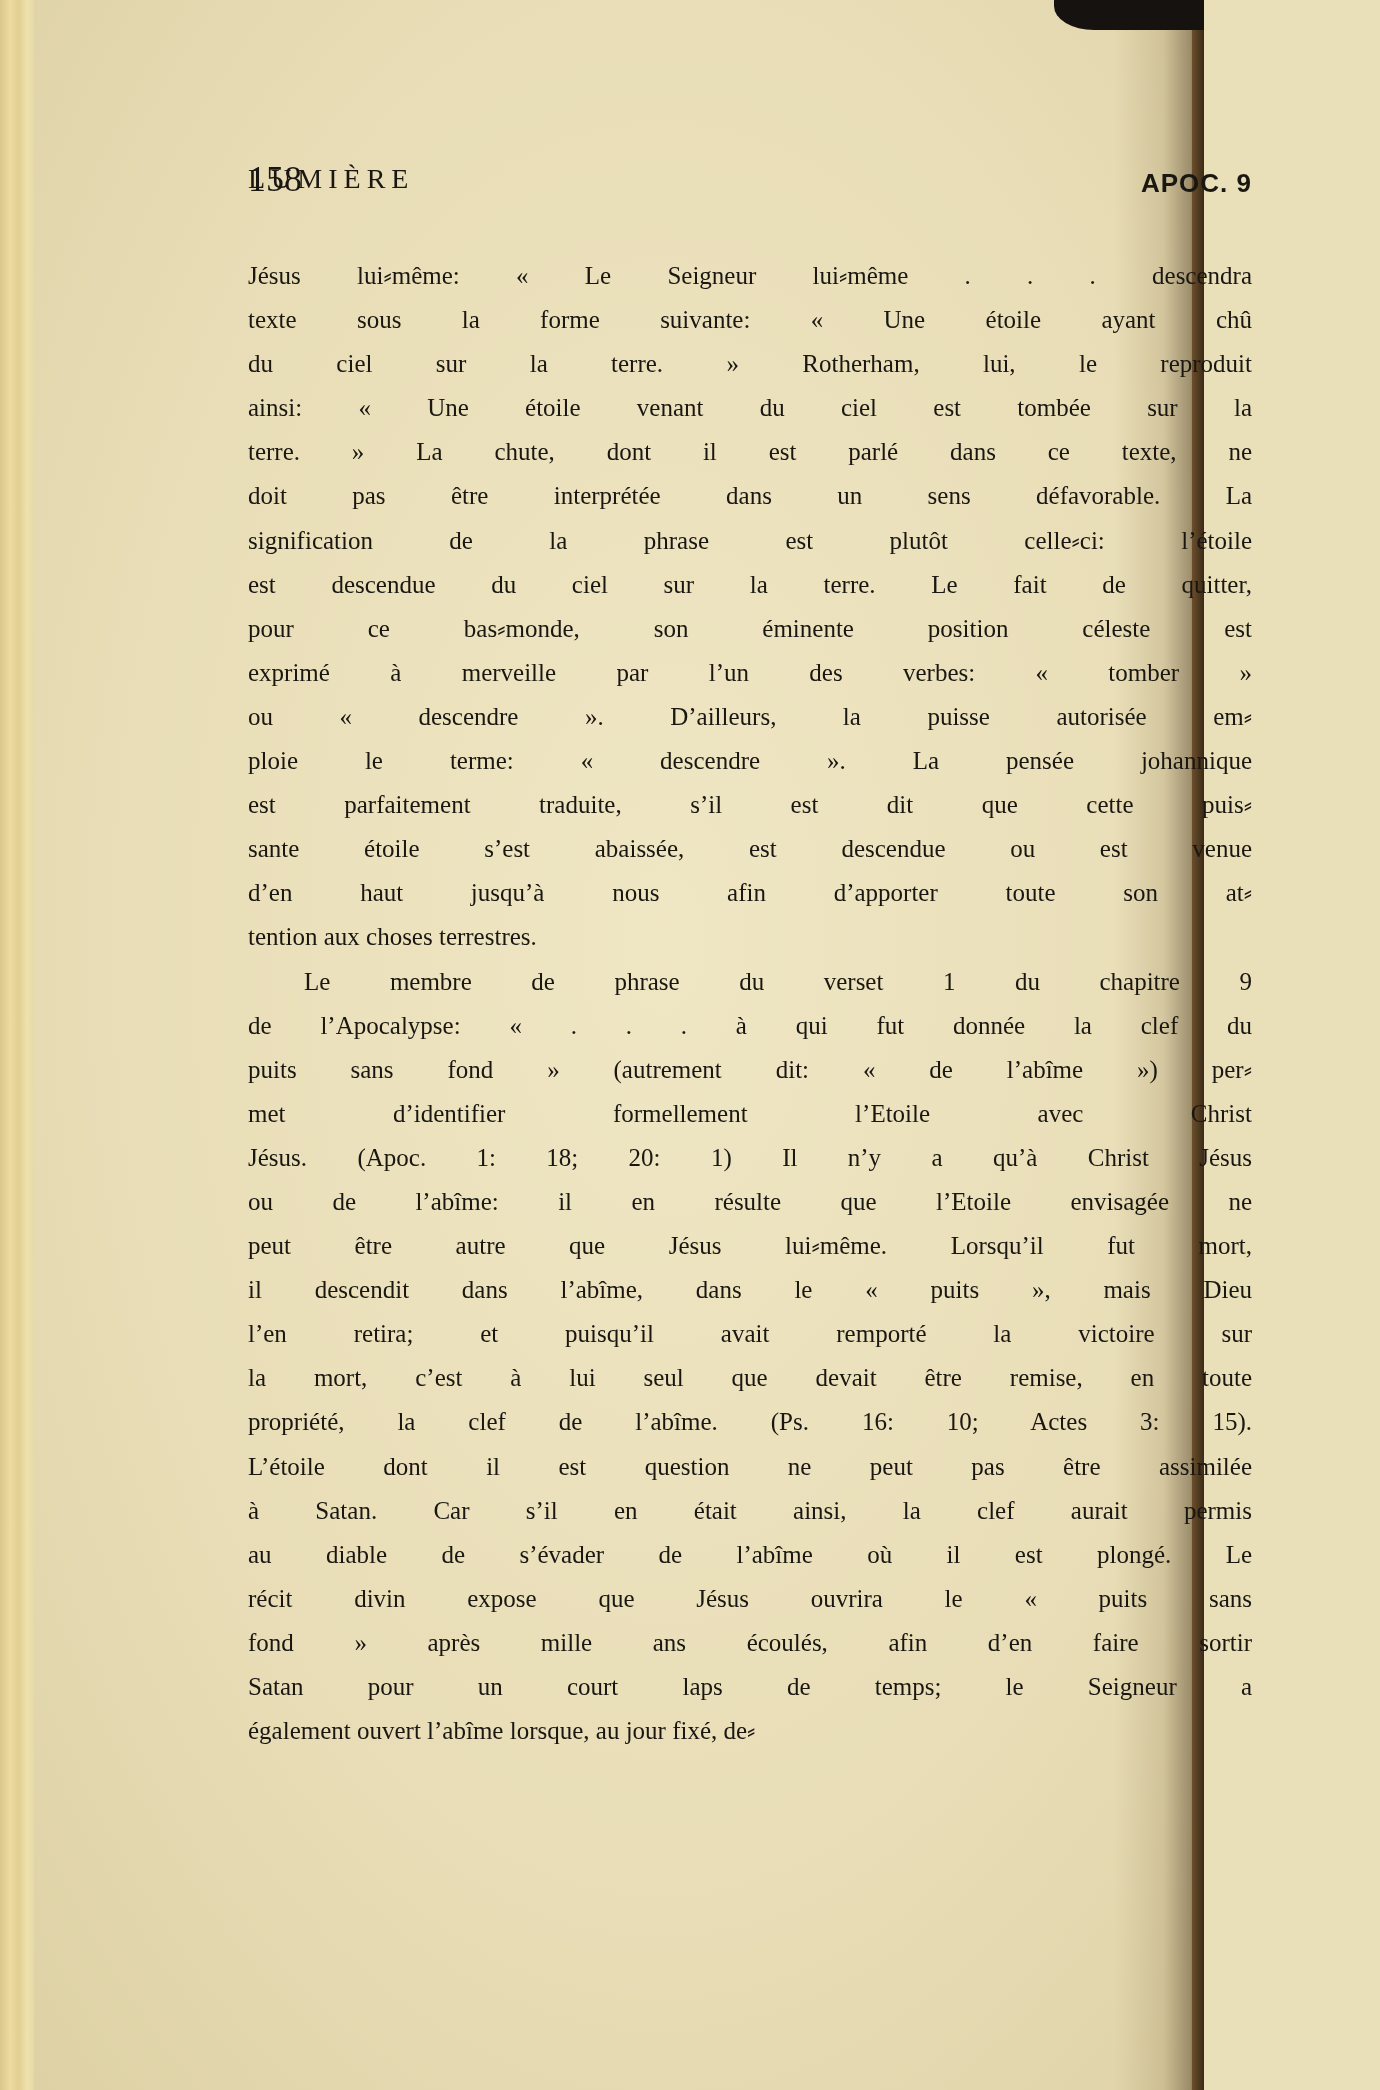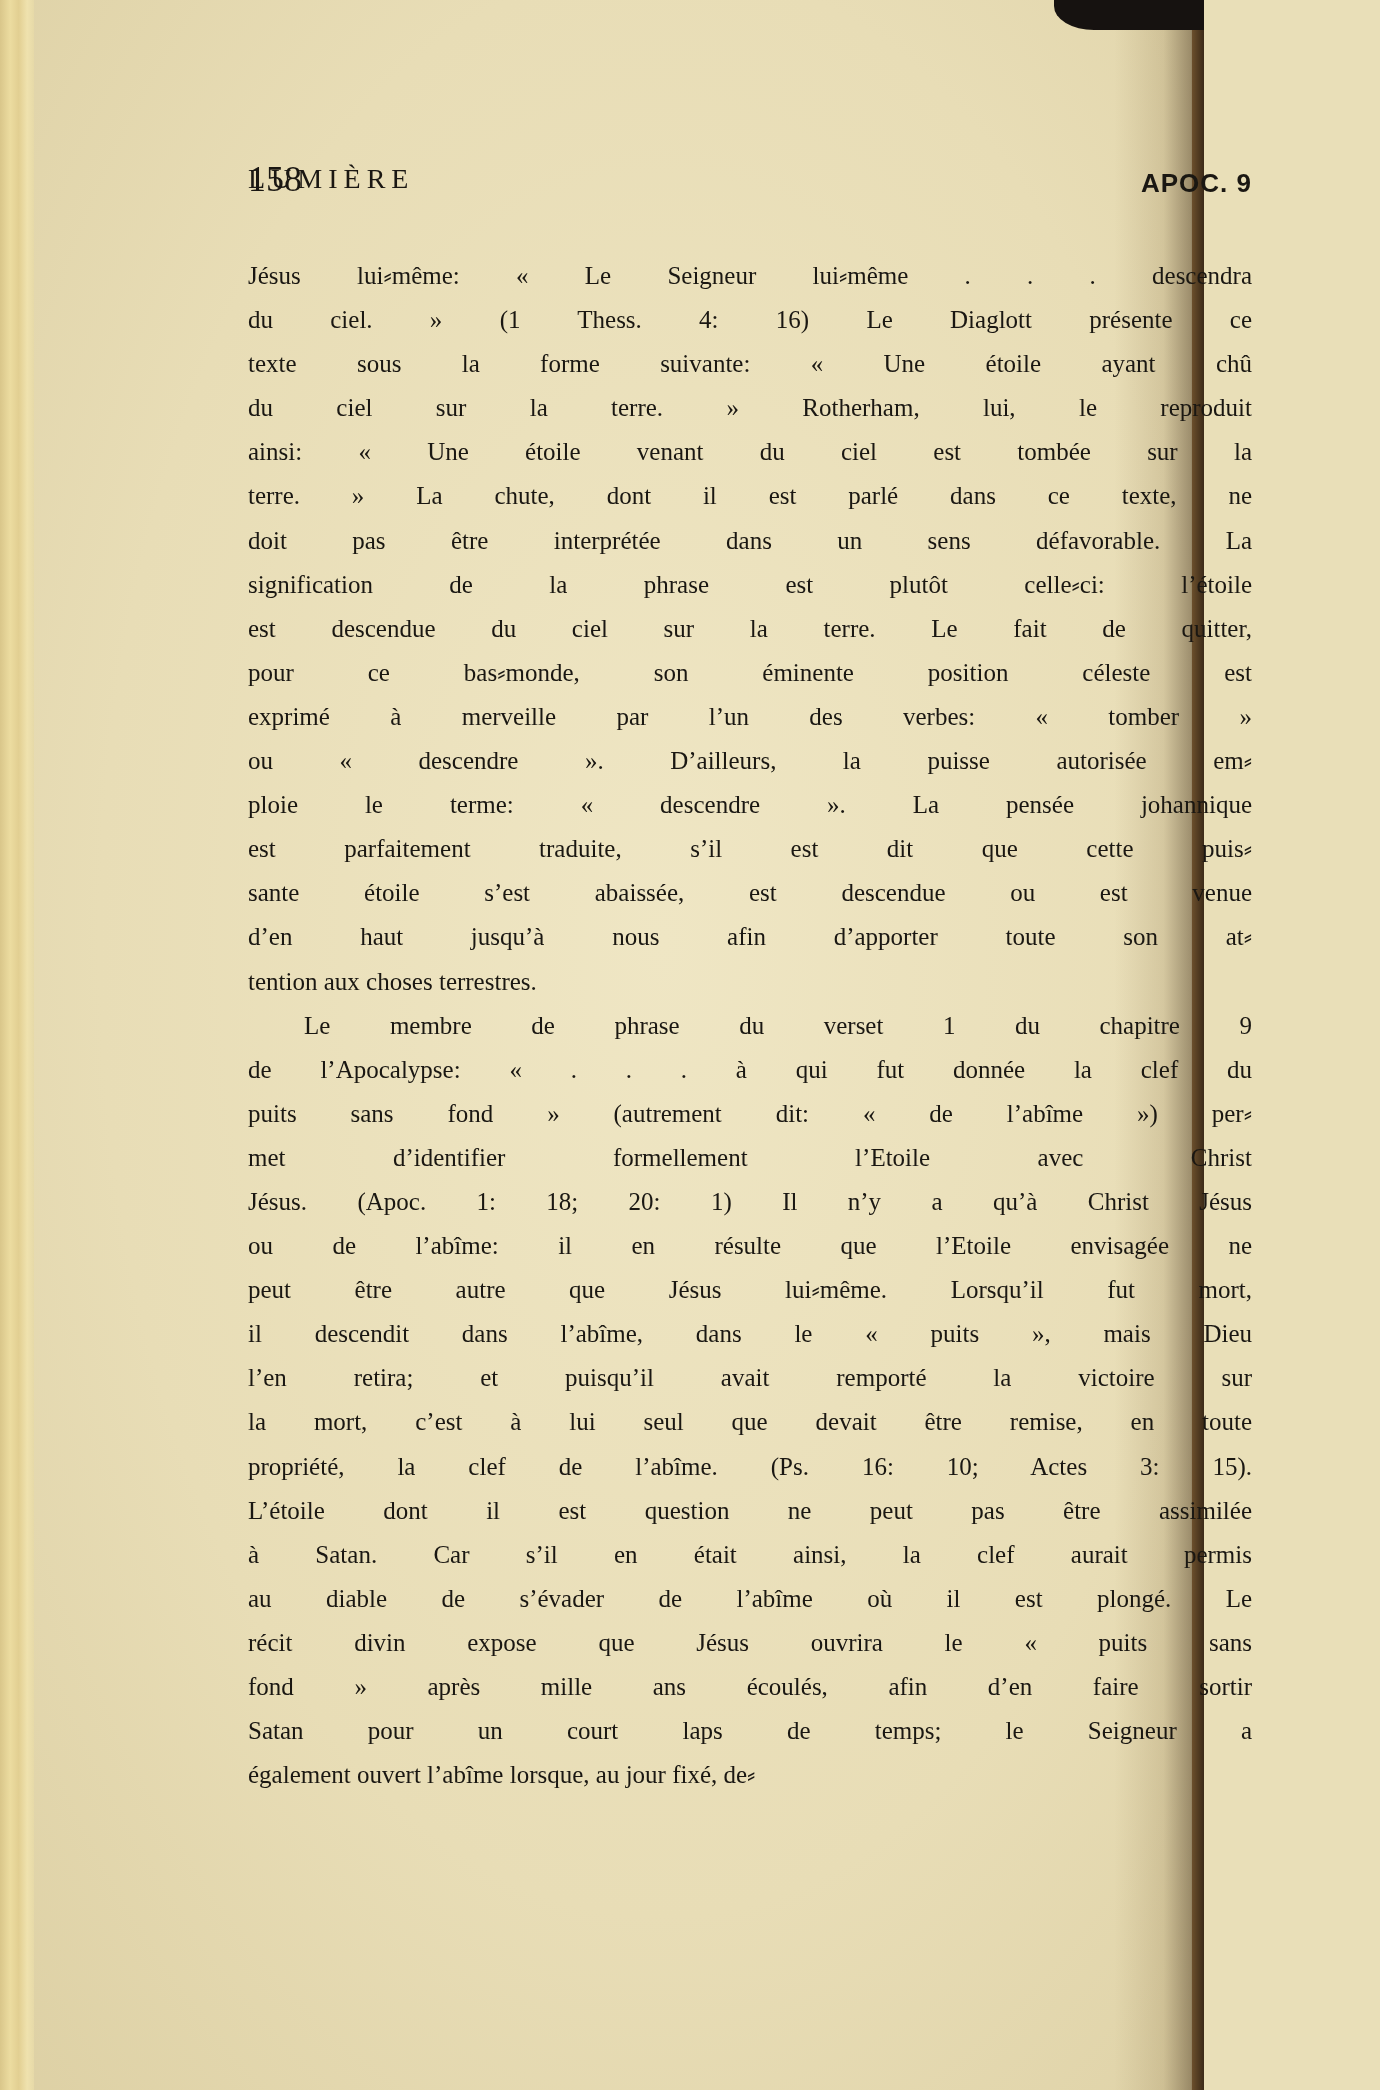--- a/index.html
+++ b/index.html
@@ -68,21 +68,20 @@
 
   <div class="header">
     <span class="folio">158</span>
     <span class="running-title">LUMIÈRE</span>
     <span class="chapter-ref">APOC. 9</span>
   </div>
 
   <div class="body-text">
     <div id="para-0">
         <span class="line">Jésus lui⸗même: « Le Seigneur lui⸗même . . . descendra</span>
-        <span class="line">du ciel. » (1 Thess. 4: 16) Le Diaglott présente ce</span>
         <span class="line">texte sous la forme suivante: « Une étoile ayant chû</span>
         <span class="line">du ciel sur la terre. » Rotherham, lui, le reproduit</span>
         <span class="line">ainsi: « Une étoile venant du ciel est tombée sur la</span>
         <span class="line">terre. » La chute, dont il est parlé dans ce texte, ne</span>
         <span class="line">doit pas être interprétée dans un sens défavorable. La</span>
         <span class="line">signification de la phrase est plutôt celle⸗ci: l’étoile</span>
         <span class="line">est descendue du ciel sur la terre. Le fait de quitter,</span>
         <span class="line">pour ce bas⸗monde, son éminente position céleste est</span>
         <span class="line">exprimé à merveille par l’un des verbes: « tomber »</span>
         <span class="line">ou « descendre ». D’ailleurs, la puisse autorisée em⸗</span>

